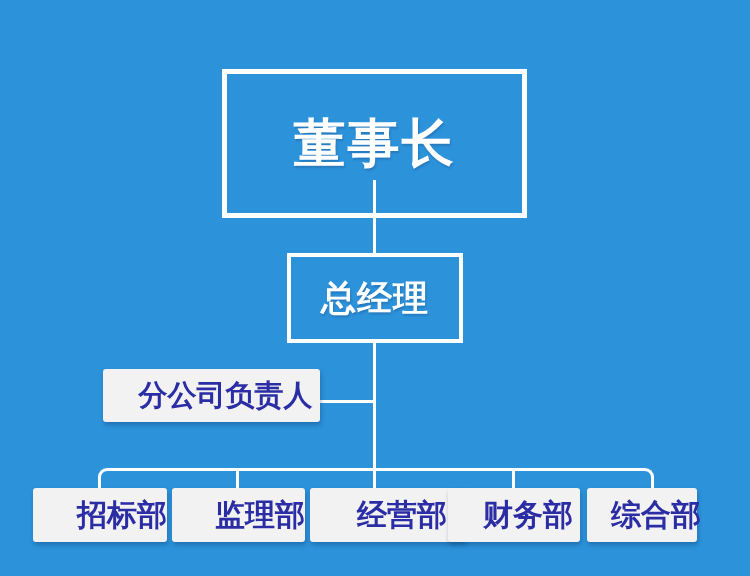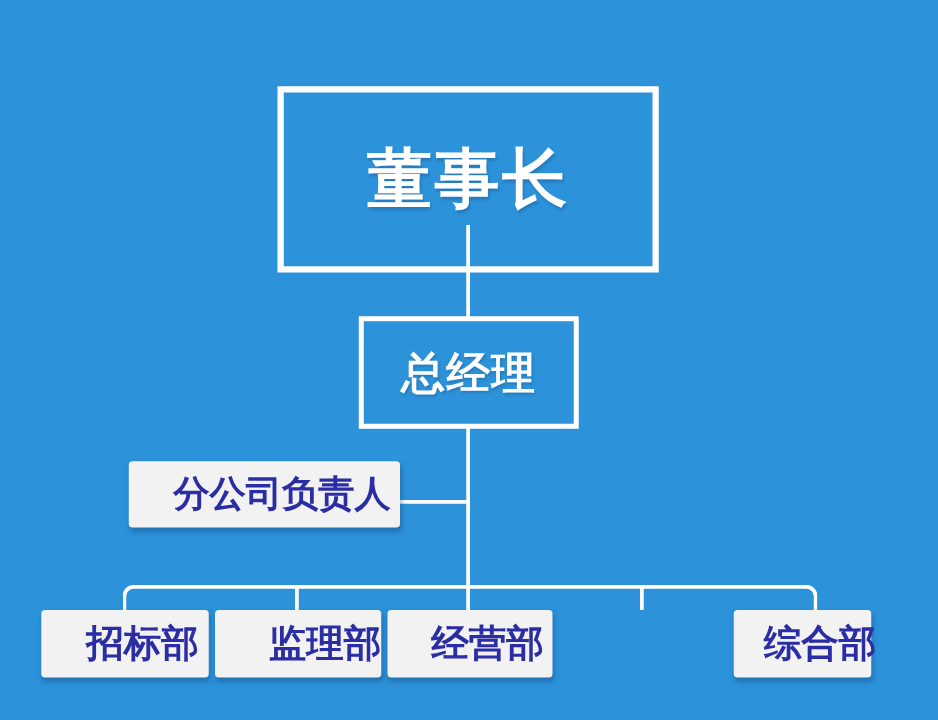--- a/index.html
+++ b/index.html
@@ -75,23 +75,23 @@
   }
   .node-gm {
     left: 287px; top: 253px; width: 176px; height: 90px;
     border-width: 4px; font-size: 35px; letter-spacing: 1px;
   }
   .node-branch {
     left: 103px; top: 369px; width: 217px; height: 53px;
     font-size: 29px;
   }
   .dept { top: 488px; height: 54px; font-size: 30px; }
-  .dept-1 { left: 33px;  width: 134px; }
+  .dept-1 { left: 33px;  width: 134px; justify-content: flex-end; }
   .dept-2 { left: 172px; width: 133px; justify-content: flex-end; }
-  .dept-3 { left: 310px; width: 132px; }
+  .dept-3 { left: 310px; width: 156px; }
   .dept-4 { left: 448px; width: 132px; }
   .dept-5 { left: 587px; width: 110px; }
 </style>
 </head>
 <body>
 
 <div class="canvas">
 
   <div class="vline line-root-gm"></div>
   <div class="vline line-gm-trunk"></div>
@@ -114,17 +114,20 @@
 
   <div class="node node-filled dept dept-1">
     <span>招标部</span>
   </div>
   <div class="node node-filled dept dept-2">
     <span>监理部</span>
   </div>
   <div class="node node-filled dept dept-3">
     <span>经营部</span>
   </div>
+  <div class="node node-filled dept dept-4">
+    <span>财务部</span>
+  </div>
   <div class="node node-filled dept dept-5">
     <span>综合部</span>
   </div>
 
 </div>
 
 </body></html>

